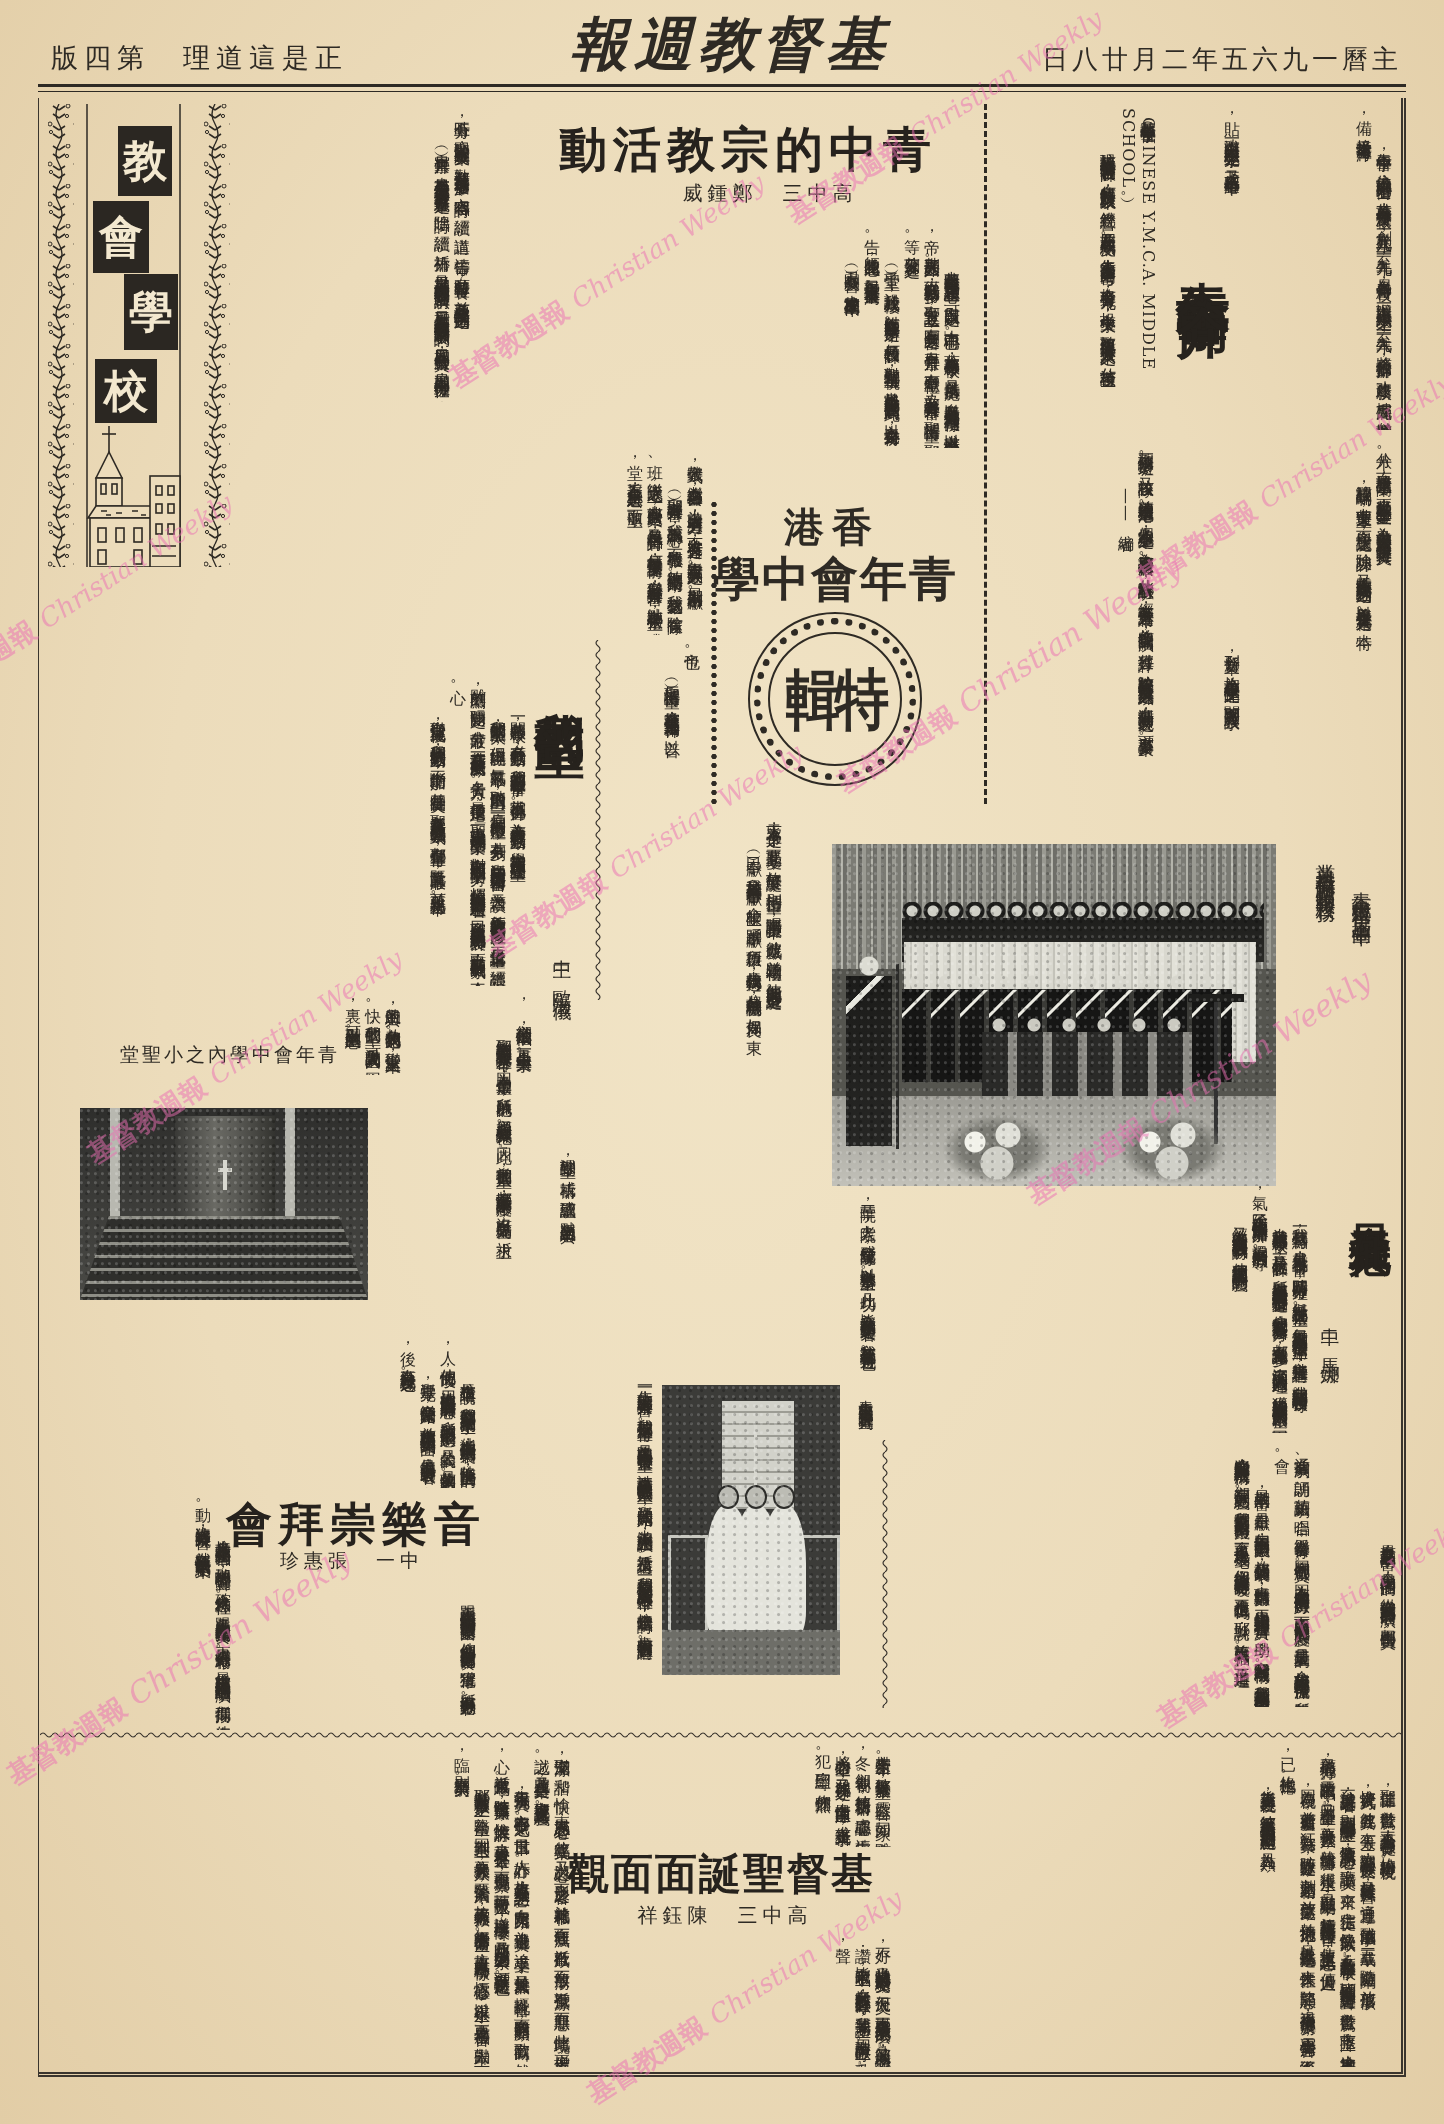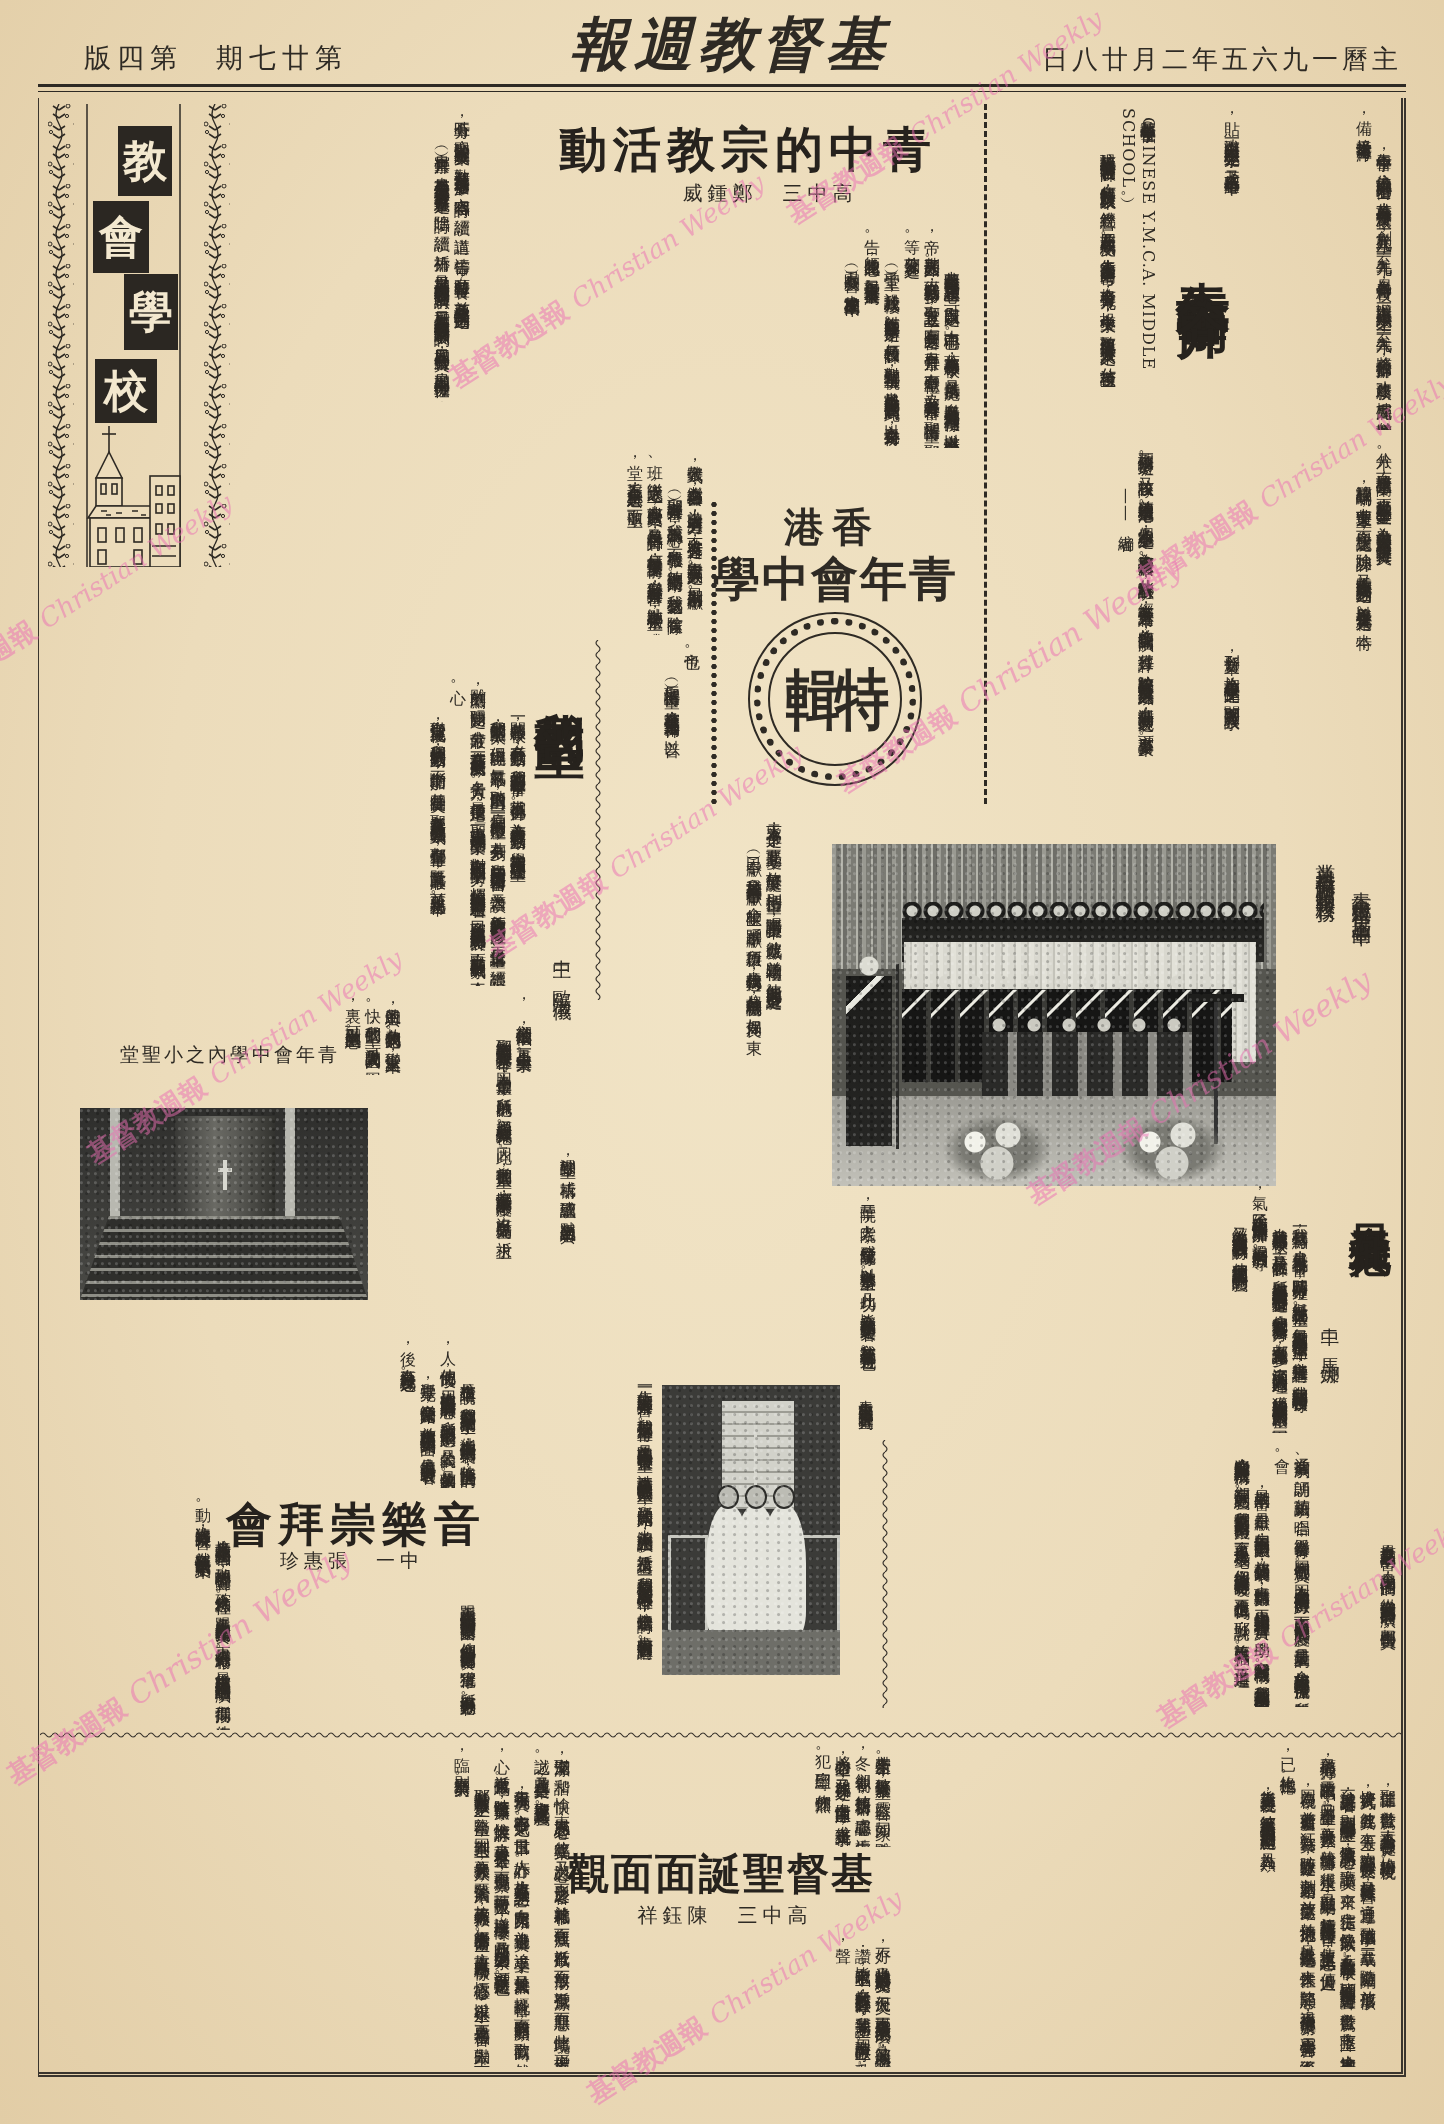--- a/index.html
+++ b/index.html
@@ -97,21 +97,21 @@
     </pattern>
     <pattern id="wavyH" width="12" height="8" patternUnits="userSpaceOnUse">
       <path d="M0 4 Q3 0 6 4 T12 4" fill="none" stroke="#3a352e" stroke-width="1.2"></path>
     </pattern>
     <pattern id="wavyV" width="8" height="12" patternUnits="userSpaceOnUse">
       <path d="M4 0 Q0 3 4 6 T4 12" fill="none" stroke="#3a352e" stroke-width="1.2"></path>
     </pattern>
   </defs>
 </svg>
 
-<div class="abs rtl mh-issue">第廿七期　第四版</div>
+<div class="abs rtl mh-issue">正是這道理　第四版</div>
 <div class="abs rtl mh-title">基督教週報</div>
 <div class="abs rtl mh-date">主曆一九六五年二月廿八日</div>
 <div class="rule" style="top:84px;height:3px;"></div>
 <div class="rule" style="top:91px;height:1px;"></div>
 <div class="frame"></div>
 
 <div class="abs" style="left:46px;top:104px;width:188px;height:463px;">
   <svg width="188" height="463" viewBox="0 0 188 463">
     <rect x="2" y="0" width="26" height="463" fill="url(#vinePat)"></rect>
     <rect x="158" y="0" width="26" height="463" fill="url(#vinePat)"></rect>

